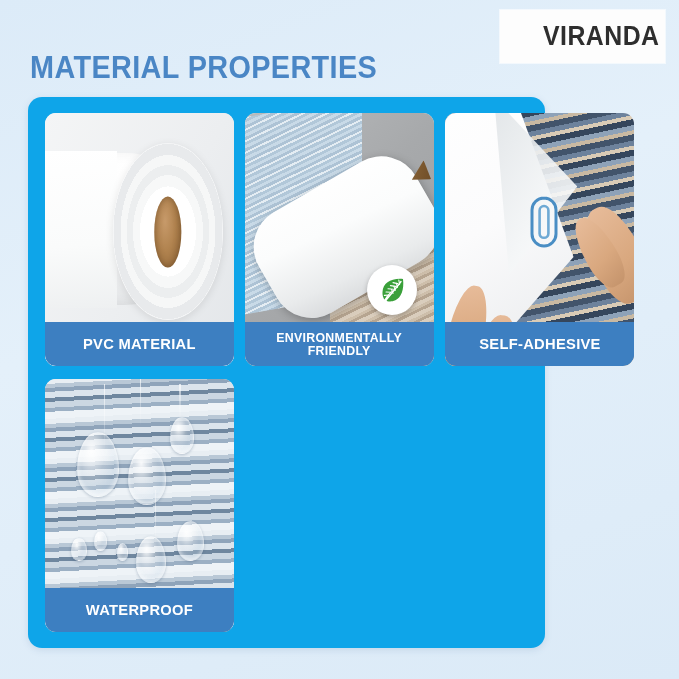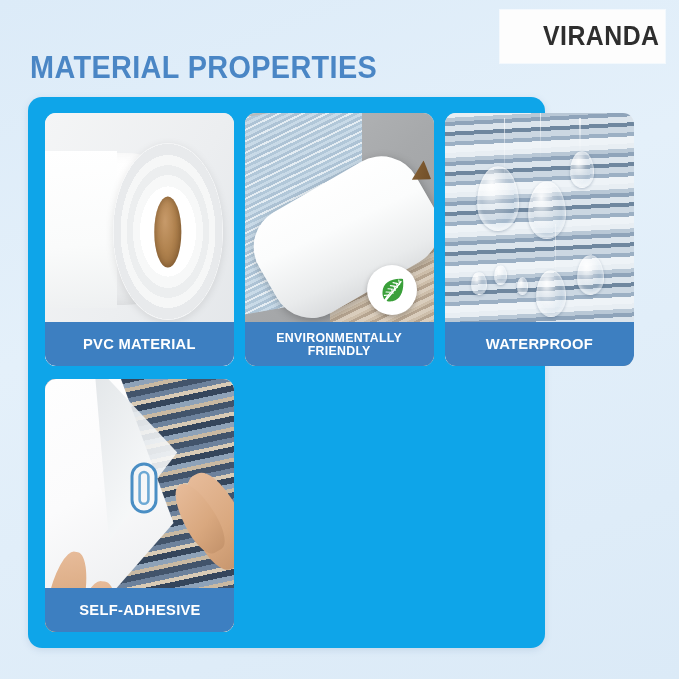--- a/index.html
+++ b/index.html
@@ -295,41 +295,20 @@
         </div>
         <div class="label two-line">
           <div>
             <span>ENVIRONMENTALLY</span>
             <span>FRIENDLY</span>
           </div>
         </div>
       </div>
 
       <div class="tile">
-        <div class="art">
-          <div class="wp-bg"></div>
-          <div class="trail" style="left:31%;top:2%;height:26%;"></div>
-          <div class="trail" style="left:50%;top:0%;height:18%;"></div>
-          <div class="trail" style="left:71%;top:2%;height:14%;"></div>
-          <div class="trail" style="left:58%;top:44%;height:22%;"></div>
-          <div class="drop" style="left:17%;top:21%;width:21%;height:25%;"></div>
-          <div class="drop" style="left:44%;top:27%;width:19%;height:22%;"></div>
-          <div class="drop" style="left:66%;top:15%;width:12%;height:14%;"></div>
-          <div class="drop" style="left:48%;top:62%;width:15%;height:18%;"></div>
-          <div class="drop" style="left:70%;top:56%;width:13%;height:15%;"></div>
-          <div class="drop" style="left:14%;top:63%;width:7%;height:8%;"></div>
-          <div class="drop" style="left:26%;top:60%;width:6%;height:7%;"></div>
-          <div class="drop" style="left:38%;top:65%;width:5%;height:6%;"></div>
-        </div>
-        <div class="label">
-          <span>WATERPROOF</span>
-        </div>
-      </div>
-
-      <div class="tile">
         <div class="art sa-bg">
           <div class="sa-wall"></div>
           <div class="hand hand-r1"></div>
           <div class="hand hand-r2"></div>
           <div class="sa-peel"></div>
           <div class="sa-peel-fold"></div>
           <div class="clip-icon">
             <svg width="40" height="56" viewBox="0 0 40 56" aria-hidden="true">
               <path d="M20 4c-6.6 0-12 5.4-12 12v24c0 6.6 5.4 12 12 12s12-5.4 12-12V16c0-6.6-5.4-12-12-12z" fill="none" stroke="#4a8ec4" stroke-width="3"></path>
               <path d="M20 12c-2.4 0-4.4 2-4.4 4.4v23c0 2.4 2 4.4 4.4 4.4s4.4-2 4.4-4.4v-23C24.4 14 22.4 12 20 12z" fill="none" stroke="#6ea9d4" stroke-width="2.6"></path>
@@ -337,17 +316,38 @@
           </div>
           <div class="hand hand-l1"></div>
           <div class="hand hand-l2"></div>
           <div class="hand hand-l3"></div>
         </div>
         <div class="label">
           <span>SELF-ADHESIVE</span>
         </div>
       </div>
 
+      <div class="tile">
+        <div class="art">
+          <div class="wp-bg"></div>
+          <div class="trail" style="left:31%;top:2%;height:26%;"></div>
+          <div class="trail" style="left:50%;top:0%;height:18%;"></div>
+          <div class="trail" style="left:71%;top:2%;height:14%;"></div>
+          <div class="trail" style="left:58%;top:44%;height:22%;"></div>
+          <div class="drop" style="left:17%;top:21%;width:21%;height:25%;"></div>
+          <div class="drop" style="left:44%;top:27%;width:19%;height:22%;"></div>
+          <div class="drop" style="left:66%;top:15%;width:12%;height:14%;"></div>
+          <div class="drop" style="left:48%;top:62%;width:15%;height:18%;"></div>
+          <div class="drop" style="left:70%;top:56%;width:13%;height:15%;"></div>
+          <div class="drop" style="left:14%;top:63%;width:7%;height:8%;"></div>
+          <div class="drop" style="left:26%;top:60%;width:6%;height:7%;"></div>
+          <div class="drop" style="left:38%;top:65%;width:5%;height:6%;"></div>
+        </div>
+        <div class="label">
+          <span>WATERPROOF</span>
+        </div>
+      </div>
+
 
 
     </div>
   </div>
 </div>
 
 </body></html>

